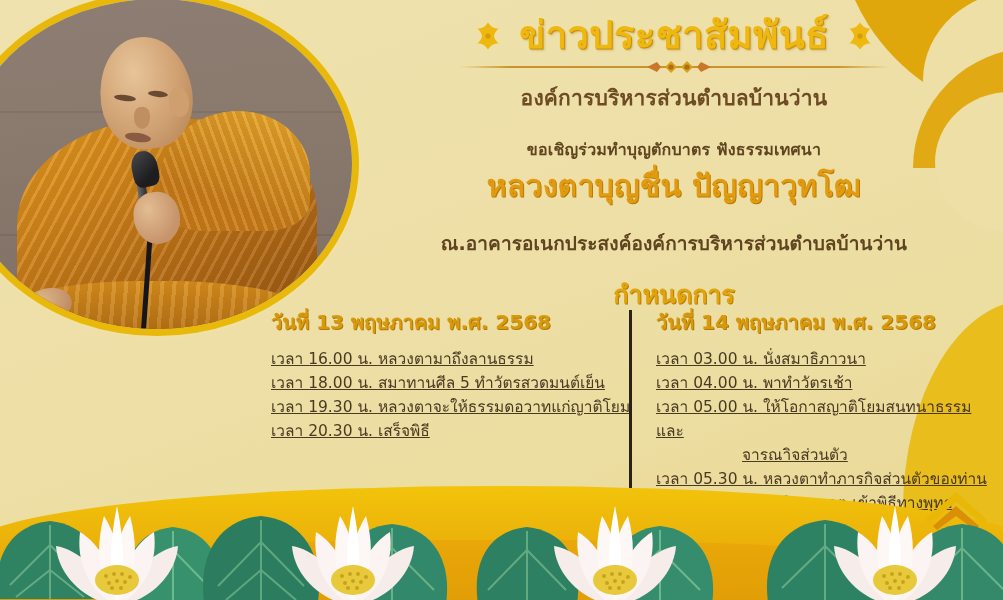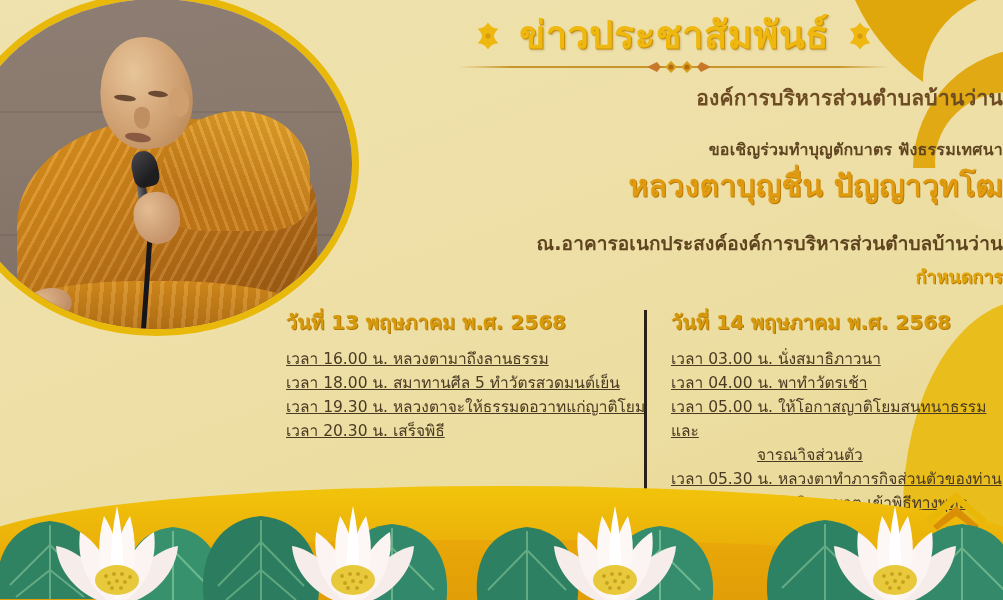--- a/index.html
+++ b/index.html
@@ -111,21 +111,21 @@
     background:linear-gradient(90deg,#6e6e72,#2b2b2e);
     border-radius:3px;transform:rotate(-8deg);
   }
   .p-mic-cord{
     position:absolute;left:182px;top:228px;width:5px;height:120px;
     background:#16161a;border-radius:3px;transform:rotate(4deg);
   }
 
   
   .header{
-    position:absolute;left:345px;top:14px;width:658px;text-align:right;
+    position:absolute;left:345px;top:14px;width:658px;text-align:center;
   }
   .title-row{display:flex;align-items:center;justify-content:center;gap:16px;}
   .title{
     font-size:38px;font-weight:bold;letter-spacing:.5px;
     color:#efb810;
     text-shadow:1px 1px 0 #c98f06,2px 2px 2px rgba(120,80,0,.25);
     line-height:1.15;
   }
   .flower-orn{width:30px;height:30px;flex:0 0 auto;}
   .divider{
@@ -146,27 +146,27 @@
     font-size:16px;font-weight:bold;color:#5f4420;margin-top:23px;letter-spacing:.2px;
   }
   .monk-name{
     font-size:30px;font-weight:bold;color:#e09b10;
     text-shadow:1px 1px 0 #b97a05;letter-spacing:.3px;
   }
   .venue{
     font-size:19px;font-weight:bold;color:#5f4420;margin-top:19px;letter-spacing:.1px;
   }
   .agenda-head{
-    font-size:18px;font-weight:bold;color:#e0a50c;margin-top:4px;
+    font-size:25px;font-weight:bold;color:#e0a50c;margin-top:16px;
     text-shadow:1px 1px 0 #b97a05;
   }
 
   
   .schedule{
-    position:absolute;left:280px;top:306px;width:723px;
+    position:absolute;left:265px;top:306px;width:723px;
     display:flex;align-items:flex-start;
   }
   .col{padding:0 6px;}
   .col-left{width:348px;}
   .col-right{width:352px;padding-left:18px;}
   .vsep{
     width:3px;height:198px;background:#2b2118;margin:4px 6px 0 4px;flex:0 0 auto;
   }
   .day-title{
     font-size:20px;font-weight:bold;color:#d79a0c;

